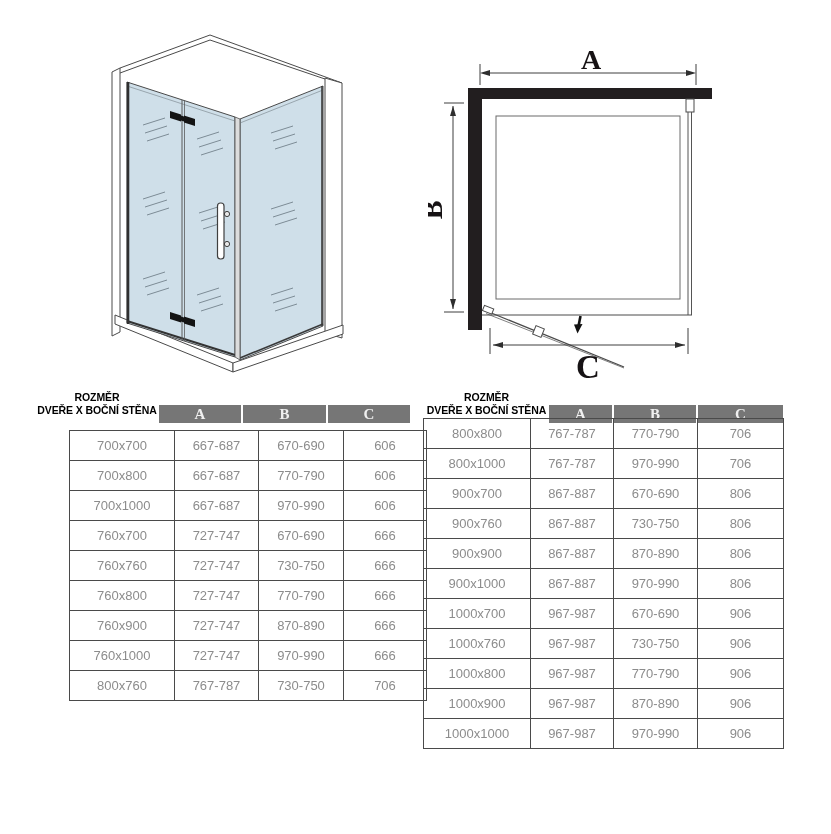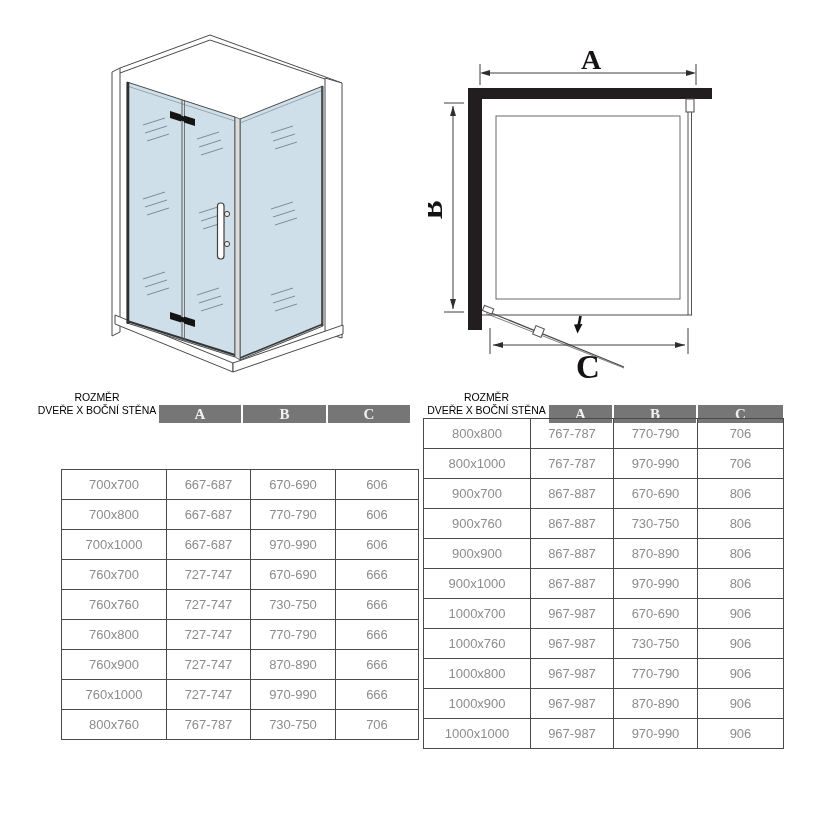--- a/index.html
+++ b/index.html
@@ -6,21 +6,21 @@
   html,body { background:#ffffff; }
   #canvas {
     position:relative; width:831px; height:834px; background:#fff;
     font-family:"Liberation Sans", sans-serif; overflow:hidden;
   }
   .svg-abs { position:absolute; }
   svg text { font-family:"Liberation Serif","DejaVu Serif",serif; font-weight:bold; fill:#161214; }
 
   .table-block { position:absolute; }
   .tb-title {
-    position:absolute; font-weight:normal; font-size:10.5px; color:#000;
+    position:absolute; font-weight:bold; font-size:10.5px; color:#000;
     text-align:center; line-height:12.5px; white-space:nowrap; letter-spacing:-0.1px;
   }
   .tb-cols { position:absolute; display:flex; gap:2px; }
   .tb-col {
     background:var(--header_bg,#767676); color:var(--header_text,#f0f0f0);
     font-family:"Liberation Serif","DejaVu Serif",serif; font-weight:bold;
     font-size:15px; text-align:center; height:18px; line-height:18px;
   }
   .spec-table { position:absolute; border-collapse:collapse; table-layout:fixed; }
   .spec-table td {
@@ -163,21 +163,21 @@
   <div class="table-block" style="left:35px; top:390px; width:375px; height:402px;">
     <div class="tb-title" style="left:0; top:1px; width:124px;">
       <div>ROZMĚR</div>
       <div>DVEŘE X BOČNÍ STĚNA</div>
     </div>
     <div class="tb-cols" style="left:124px; top:15px; width:251px;">
       <div class="tb-col" style="width:82px;">A</div>
       <div class="tb-col" style="width:83px;">B</div>
       <div class="tb-col" style="width:82px;">C</div>
     </div>
-    <table class="spec-table" style="left:26px; top:40px; width:357px;margin-top:39px;">
+    <table class="spec-table" style="left:34px; top:40px; width:357px;">
       <colgroup>
           <col style="width:105px">
           <col style="width:84px">
           <col style="width:85px">
           <col style="width:83px">
         </colgroup>
       <tbody>
           <tr>
             <td>700x700</td>
             <td>667-687</td>

